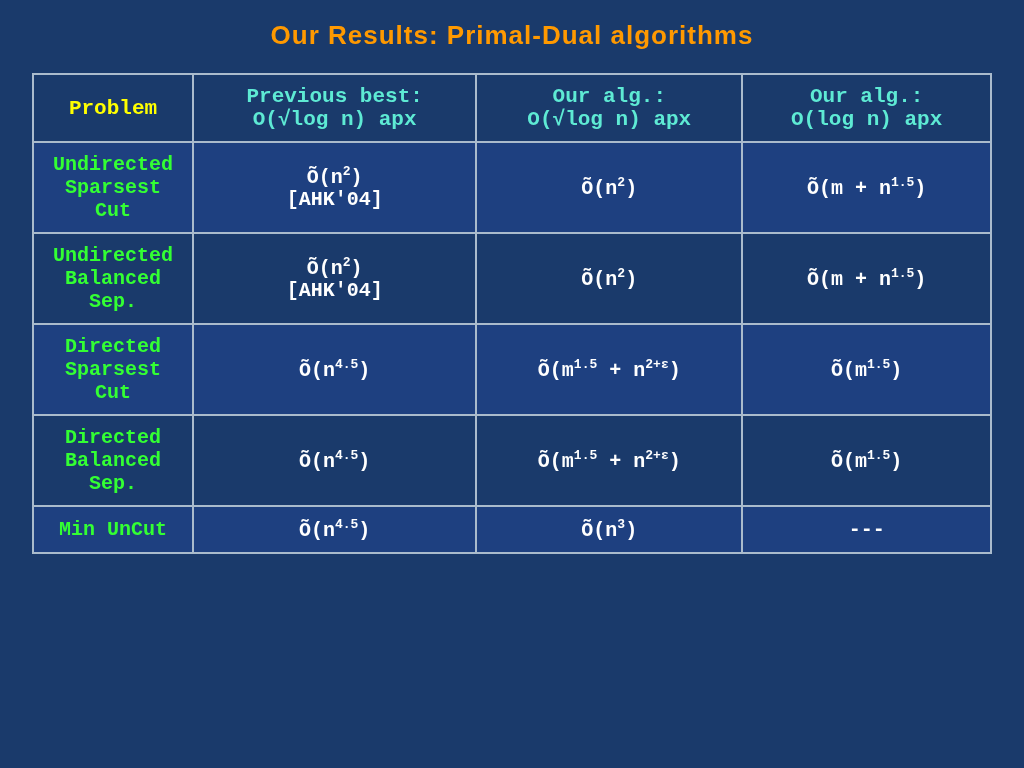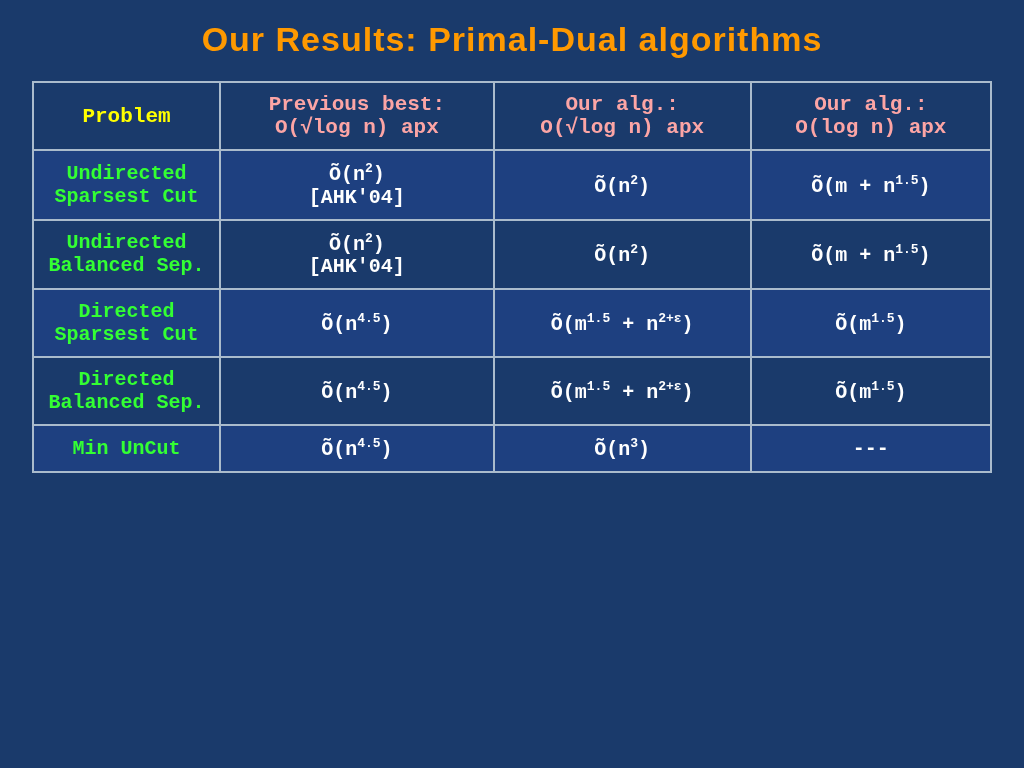--- a/index.html
+++ b/index.html
@@ -11,21 +11,21 @@
       height: 768px;
       overflow: hidden;
       display: flex;
       flex-direction: column;
       align-items: center;
       padding: 20px 30px 20px 30px;
     }
 
     .page-title {
       color: #ff9900;
-      font-size: 34px;
+      font-size: 26px;
       font-weight: bold;
       text-align: center;
       margin-bottom: 22px;
       letter-spacing: 1px;
     }
 
     .results-table {
       border-collapse: collapse;
       width: 960px;
       border: 2px solid #ccc;
@@ -36,42 +36,42 @@
     .results-table td {
       border: 2px solid #aabbcc;
       padding: 10px 14px;
       vertical-align: middle;
       text-align: center;
       font-size: 20px;
     }
 
     .results-table thead th {
       background: #1a3a6b;
-      color: #fca5a5;
+      color: #5eead4;
       font-weight: bold;
       font-size: 21px;
     }
 
     .results-table thead th:first-child {
       color: #ffff00;
     }
 
     .results-table tbody tr:nth-child(odd) {
       background: #1e4080;
     }
     .results-table tbody tr:nth-child(even) {
       background: #1a3a6b;
     }
 
     .col-problem {
       text-align: left;
       color: #33ff33;
       font-weight: bold;
       font-size: 20px;
-      width: 187px;
+      width: 160px;
     }
 
     .cell-white {
       color: #ffffff;
       font-weight: bold;
     }
 
     .cell-dashes {
       color: #ffffff;
       font-weight: bold;

